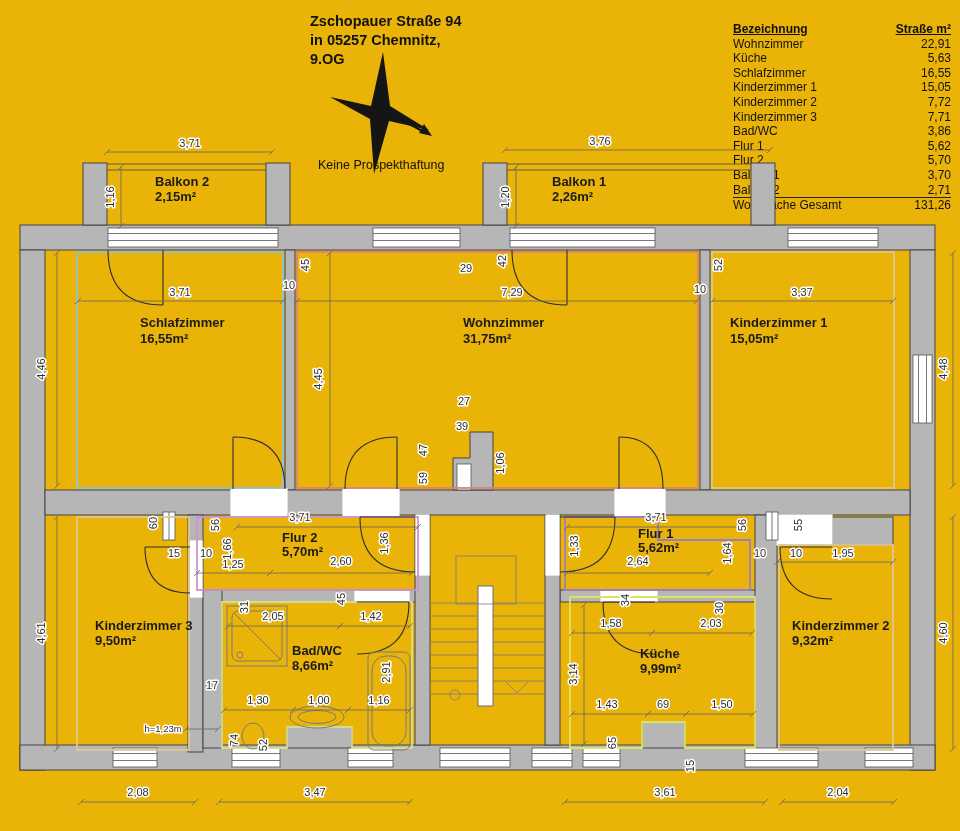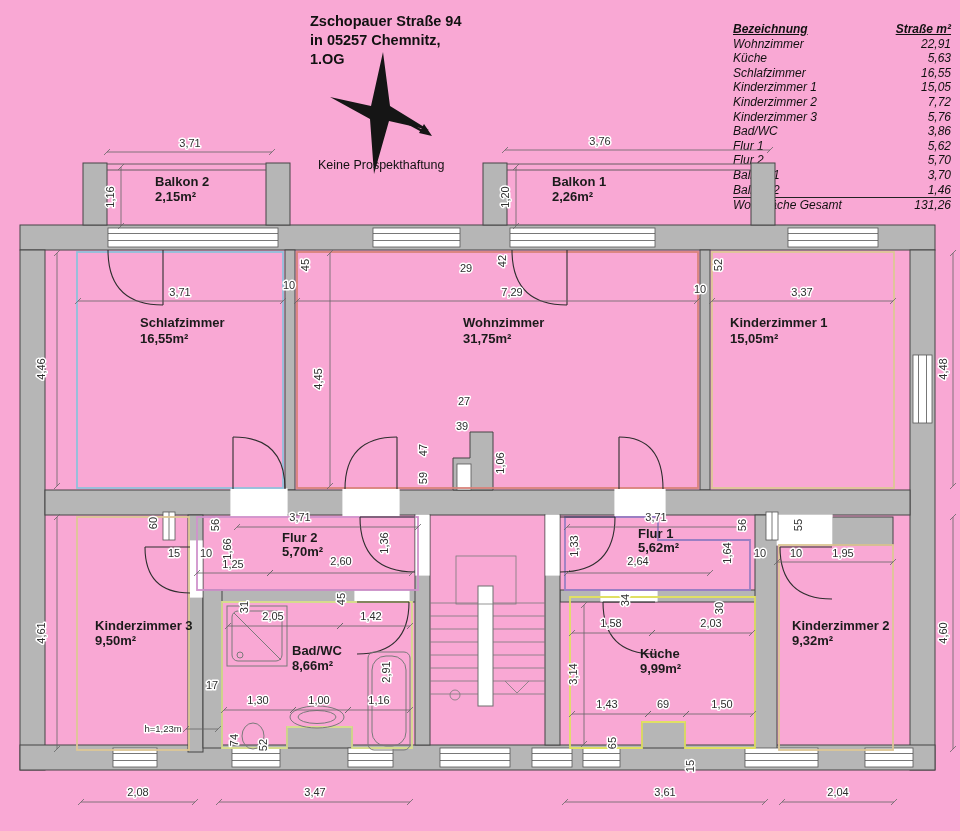--- a/index.html
+++ b/index.html
@@ -1,21 +1,21 @@
 <!DOCTYPE html>
 <html style="--wall: #b6b6b6; --wall-stroke: #454545;"><head>
 <meta charset="utf-8">
 <style>
   html,body{margin:0;padding:0;background:#fff;}
-  .page{position:relative;width:960px;height:831px;background:#f9a8d4;overflow:hidden;
+  .page{position:relative;width:960px;height:831px;background:#eab308;overflow:hidden;
         font-family:"Liberation Sans",sans-serif;color:#111;}
   .title{position:absolute;left:310px;top:12px;font-weight:bold;font-size:14.5px;line-height:19px;}
   .disclaimer{position:absolute;left:318px;top:158px;font-size:12.5px;}
   .area-table{position:absolute;left:733px;top:22px;width:218px;font-size:12px;line-height:14.6px;}
-  .trow{display:flex;justify-content:space-between;font-style:italic;}
+  .trow{display:flex;justify-content:space-between;}
   .trow.head span{font-weight:bold;text-decoration:underline;}
   .trow.last{border-bottom:1px solid #222;}
   #plan{position:absolute;left:0;top:0;}
   .wall{fill:var(--wall,#b6b6b6);stroke:var(--wall-stroke,#454545);stroke-width:1;}
   .gap{fill:#fff;stroke:#fff;stroke-width:1.2;}
   .win rect{fill:#fff;stroke:#555;stroke-width:.8;}
   .winline{stroke:#555;stroke-width:.8;}
   .rail{stroke:#555;stroke-width:.9;fill:none;}
   .outline{fill:none;stroke-width:1.8;}
   .door{fill:none;stroke:#2e2e2e;stroke-width:1.1;}
@@ -29,21 +29,21 @@
   .compass{fill:#151515;}
 </style>
 </head>
 <body>
 
 <div class="page">
 
   <div class="title">
     <div>Zschopauer Straße 94</div>
     <div>in 05257 Chemnitz,</div>
-    <div>1.OG</div>
+    <div>9.OG</div>
   </div>
 
   <div class="disclaimer">Keine Prospekthaftung</div>
 
   <div class="area-table">
     <div class="trow head">
       <span>Bezeichnung</span>
       <span>Straße m²</span>
     </div>
     <div>
@@ -62,41 +62,41 @@
         <div class="trow">
           <span>Kinderzimmer 1</span>
           <span>15,05</span>
         </div>
         <div class="trow">
           <span>Kinderzimmer 2</span>
           <span>7,72</span>
         </div>
         <div class="trow">
           <span>Kinderzimmer 3</span>
-          <span>5,76</span>
+          <span>7,71</span>
         </div>
         <div class="trow">
           <span>Bad/WC</span>
           <span>3,86</span>
         </div>
         <div class="trow">
           <span>Flur 1</span>
           <span>5,62</span>
         </div>
         <div class="trow">
           <span>Flur 2</span>
           <span>5,70</span>
         </div>
         <div class="trow">
           <span>Balkon 1</span>
           <span>3,70</span>
         </div>
         <div class="trow last">
           <span>Balkon 2</span>
-          <span>1,46</span>
+          <span>2,71</span>
         </div>
       </div>
     <div class="trow total">
       <span>Wohnfläche Gesamt</span>
       <span>131,26</span>
     </div>
   </div>
 
   <svg id="plan" width="960" height="831" viewBox="0 0 960 831">
 

